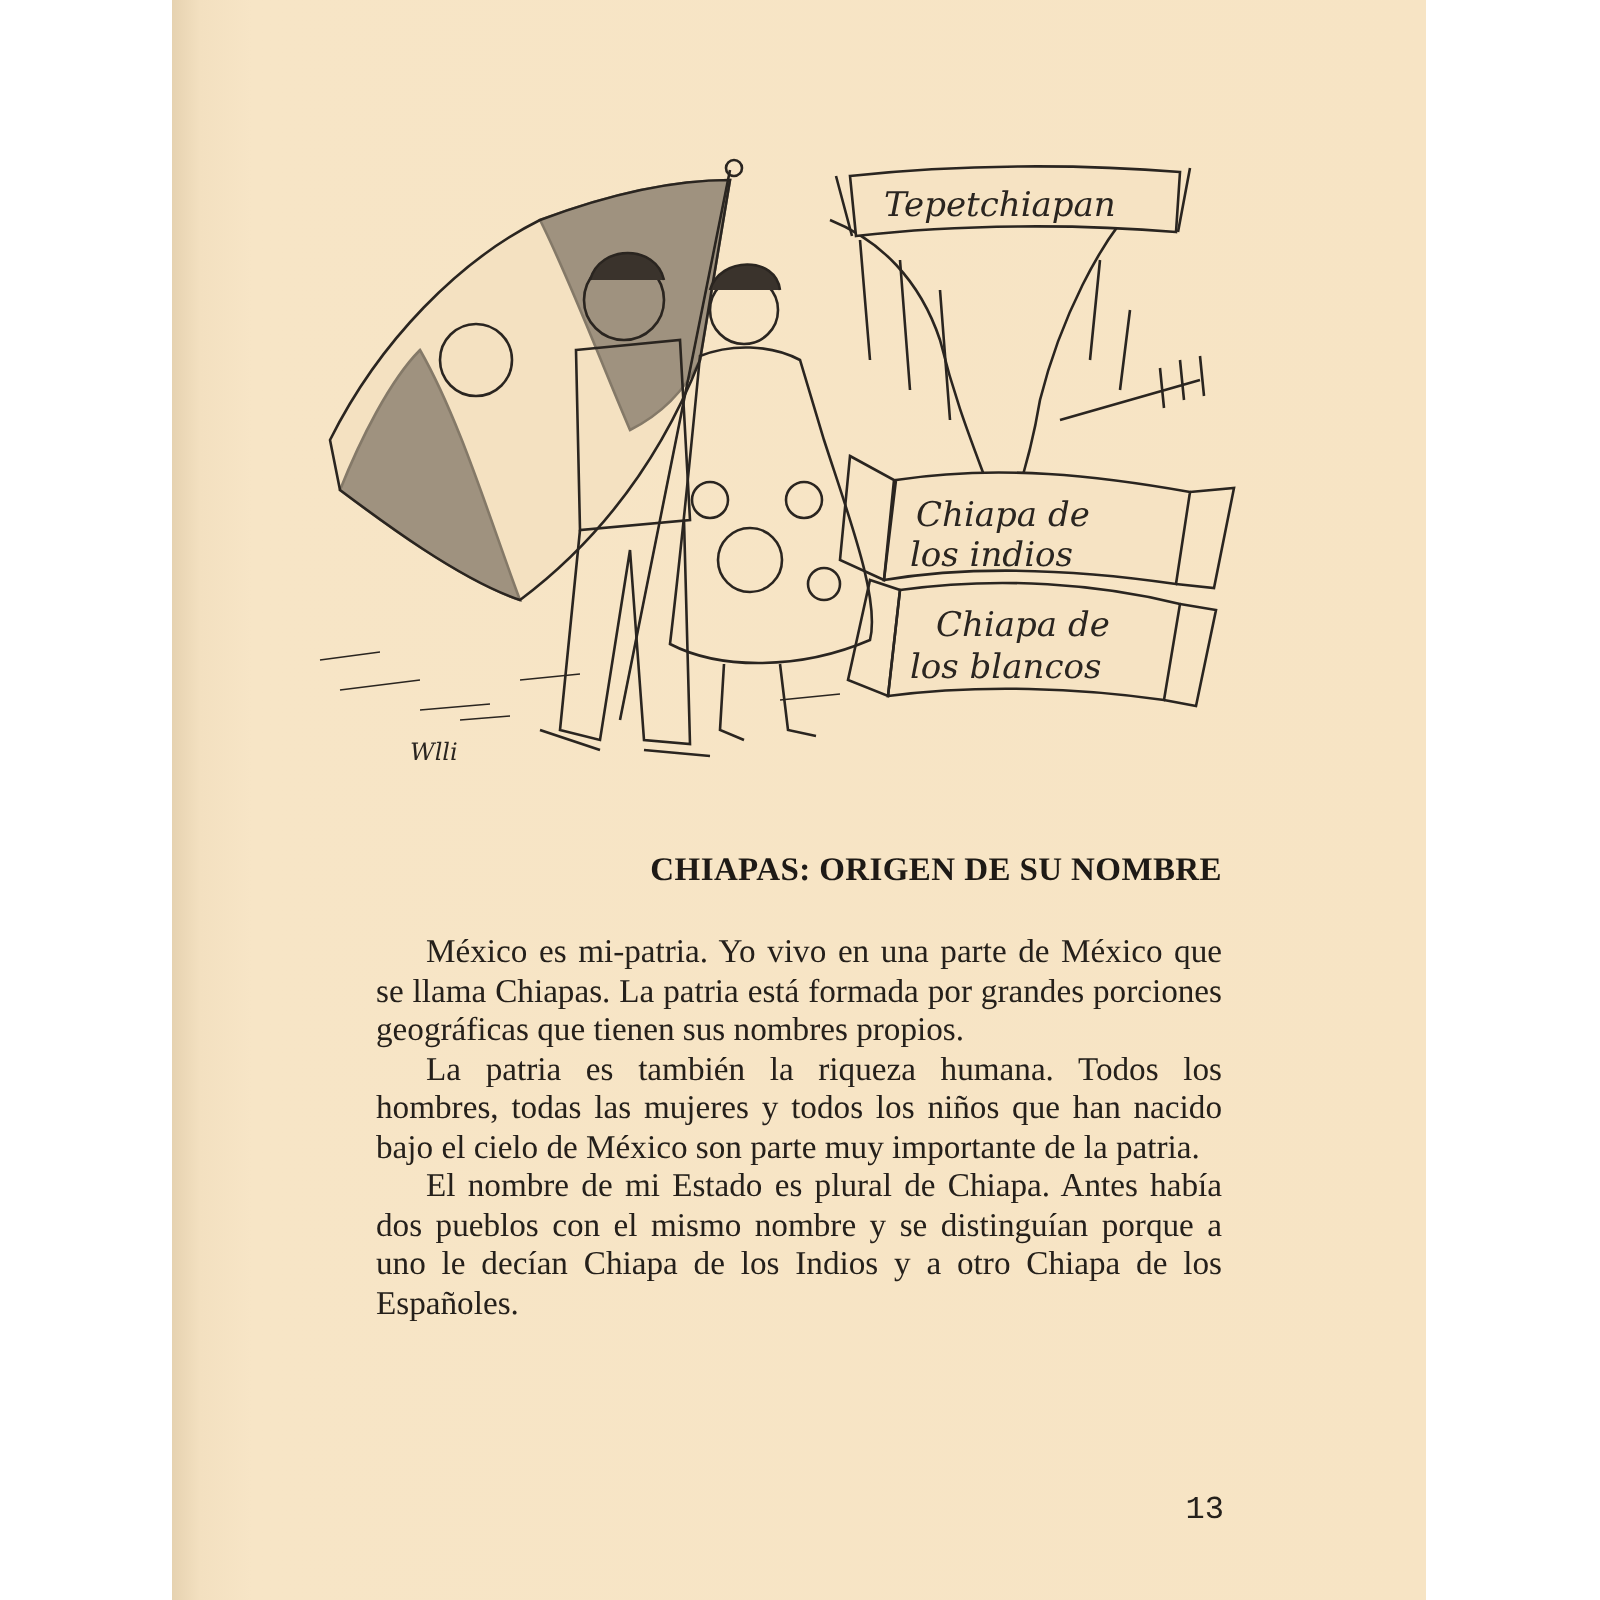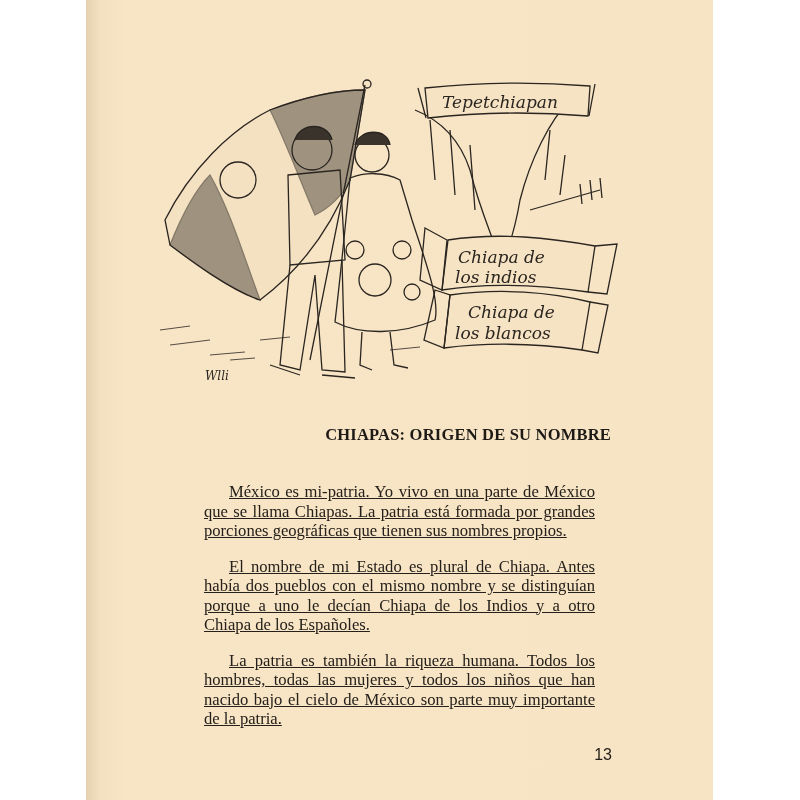--- a/index.html
+++ b/index.html
@@ -16,24 +16,24 @@
     .heading {
       position: absolute; left: 188px; width: 423px; top: 425px;
       text-align: right; font-family: "Liberation Serif", serif; font-weight: bold;
       font-size: 16.5px; color: #1e1a16; letter-spacing: 0.2px;
     }
     .body-text {
       position: absolute; left: 188px; top: 466px; width: 423px;
       font-family: "Liberation Serif", serif; font-size: 16.6px; line-height: 19.5px;
       color: #25201b; text-align: justify;
     }
-    .body-text p { margin: 16px; text-indent: 25px; text-decoration: underline; }
+    .body-text p { margin: 0; text-indent: 25px; }
     .page-number {
       position: absolute; left: 588px; top: 746px; width: 24px; text-align: right;
-      font-family: Liberation Sans, sans-serif; font-size: 16px; color: #25201b;
+      font-family: Liberation Mono, monospace; font-size: 16px; color: #25201b;
     }
     .banner-text { font-family: "DejaVu Serif", serif; font-style: italic; }
   </style>
 </head>
 <body>
 
 <div class="page"></div>
 
 <svg class="illustration" viewBox="0 0 470 330" xmlns="http://www.w3.org/2000/svg">
   <g fill="none" stroke="#2a2520" stroke-width="1.3">
@@ -99,17 +99,17 @@
     <text x="305" y="223">los indios</text>
     <text x="318" y="258">Chiapa de</text>
     <text x="305" y="279">los blancos</text>
   </g>
 </svg>
 
 <div class="heading">CHIAPAS: ORIGEN DE SU NOMBRE</div>
 
 <div class="body-text">
   <p>México es mi-patria. Yo vivo en una parte de México que se llama Chiapas. La patria está formada por grandes porciones geográficas que tienen sus nombres propios.</p>
+  <p>La patria es también la riqueza humana. Todos los hombres, todas las mujeres y todos los niños que han nacido bajo el cielo de México son parte muy importante de la patria.</p>
   <p>El nombre de mi Estado es plural de Chiapa. Antes había dos pueblos con el mismo nombre y se distinguían porque a uno le decían Chiapa de los Indios y a otro Chiapa de los Españoles.</p>
-  <p>La patria es también la riqueza humana. Todos los hombres, todas las mujeres y todos los niños que han nacido bajo el cielo de México son parte muy importante de la patria.</p>
 </div>
 
 <div class="page-number">13</div>
 
 </body></html>

